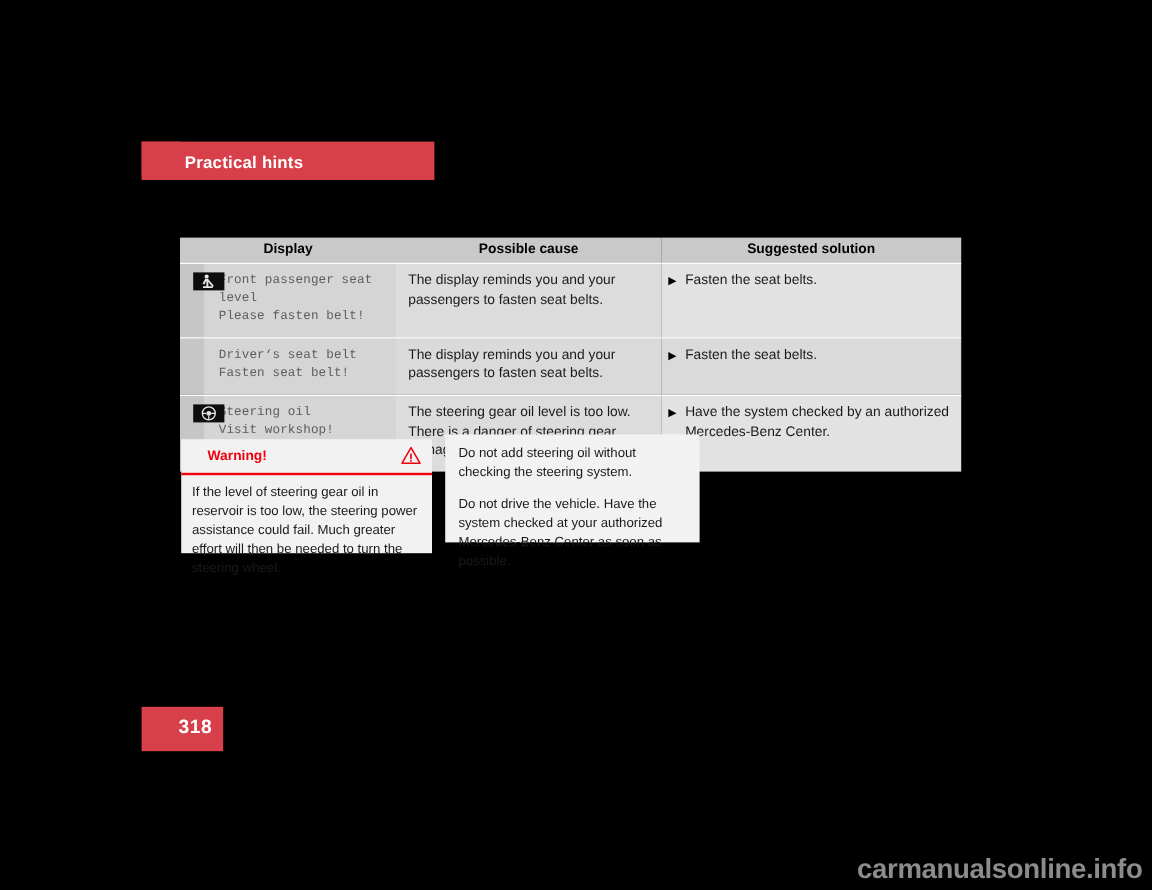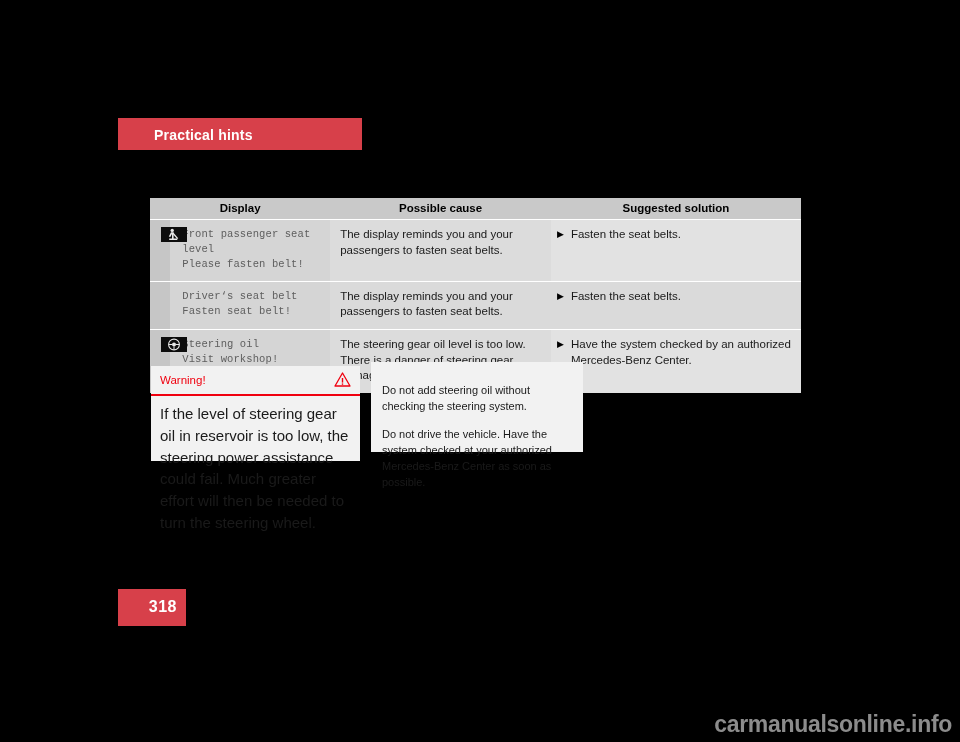--- a/index.html
+++ b/index.html
@@ -149,51 +149,51 @@
     background: #f2f2f2;
     box-sizing: border-box;
   }
   #warning-head {
     position: relative;
     height: 28px;
     border-bottom: 2px solid #f0000f;
   }
   #warning-title {
     position: absolute;
-    left: 9px;
+    left: 22px;
     top: 8px;
     font-size: 11.5px;
-    font-weight: normal;
+    font-weight: bold;
     color: #f0000f;
   }
   #warning-triangle {
     position: absolute;
     right: 9px;
     top: 6px;
   }
   #warning-body {
     padding: 7px 10px 0 9px;
-    font-size: 15px;
+    font-size: 11px;
     color: #1a1a1a;
     line-height: 1.45;
   }
 
   
   #notice-box {
     position: absolute;
     left: 371px;
     top: 362px;
     width: 212px;
     height: 90px;
     background: #f2f2f2;
     box-sizing: border-box;
     padding: 9px 11px 0 11px;
   }
   #notice-box p {
-    margin: 12px 0 10px 0;
+    margin: 0 0 10px 0;
     font-size: 11px;
     color: #1a1a1a;
     line-height: 1.45;
   }
   #notice-box p:last-child { margin-bottom: 0; }
 
   
   #page-number-box {
     position: absolute;
     left: 118px;

